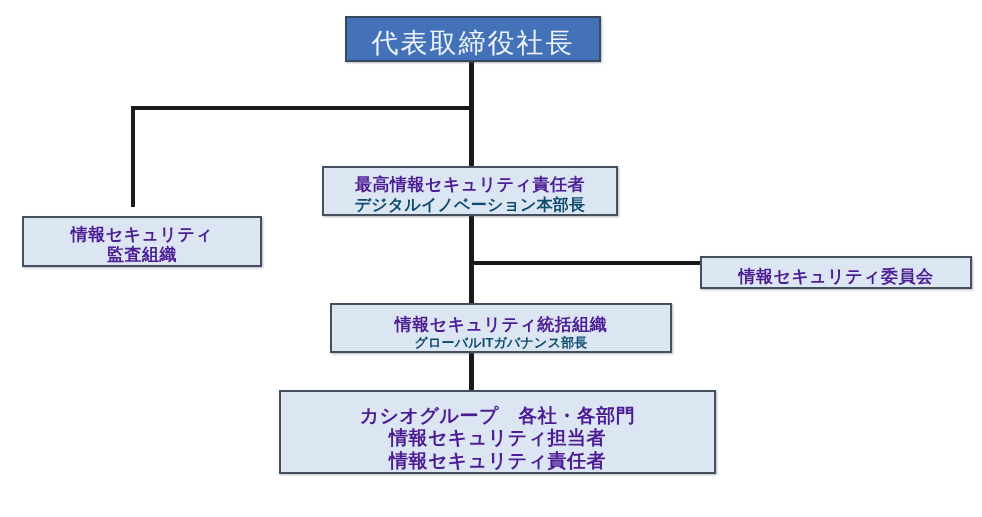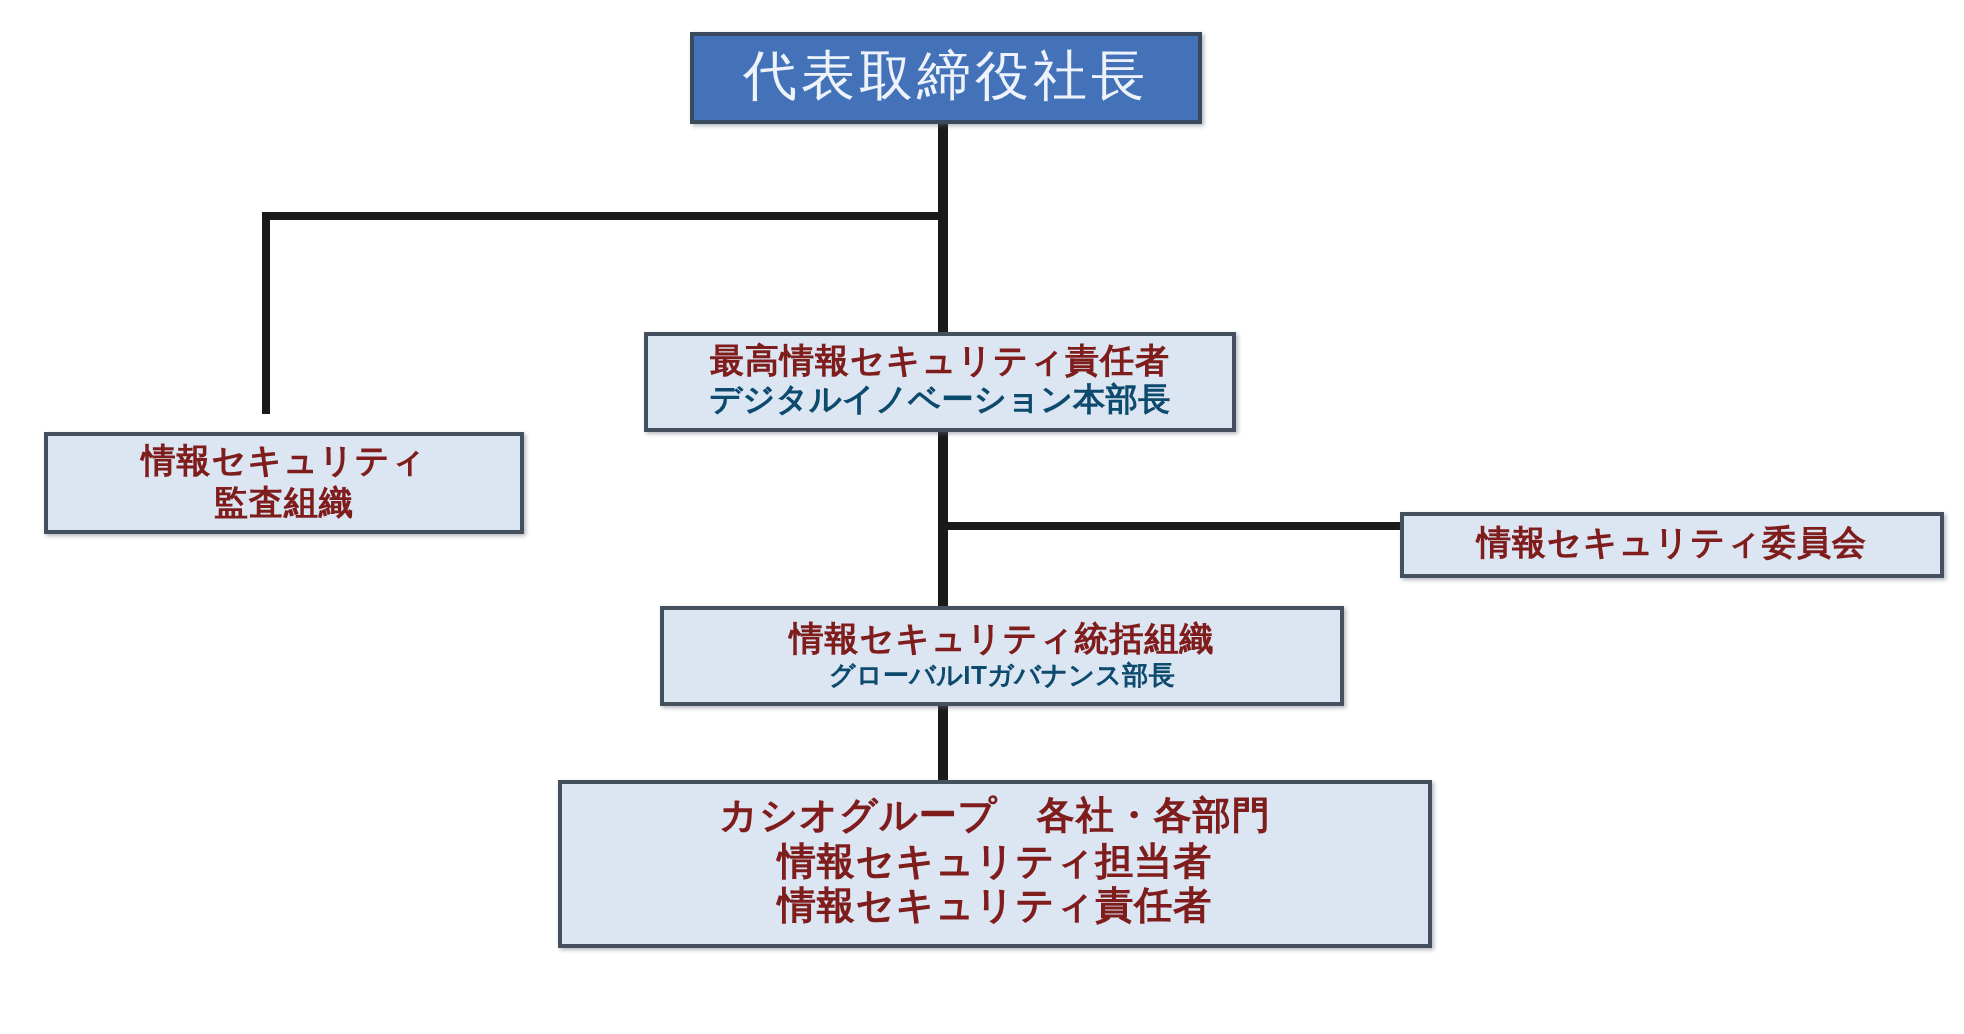--- a/index.html
+++ b/index.html
@@ -25,32 +25,32 @@
   }
 
   
   .node {
     position: absolute;
     box-sizing: border-box;
     border: 2px solid #45505e;
     display: flex;
     flex-direction: column;
     align-items: center;
-    justify-content: center;
+    justify-content: flex-end;
     text-align: center;
     background: #dce6f2;
     box-shadow: 1px 1px 2px rgba(90,100,115,0.45);
   }
   .node.primary {
     background: #4472b8;
     border: 2px solid #3a4a5e;
   }
 
   .line-title {
-    color: #7f1d1d;
+    color: #4c1d95;
     font-weight: bold;
     letter-spacing: 0.5px;
     line-height: 1.18;
     white-space: nowrap;
   }
   .line-sub {
     color: #0c4a6e;
     font-weight: bold;
     letter-spacing: 0.2px;
     line-height: 1.2;

